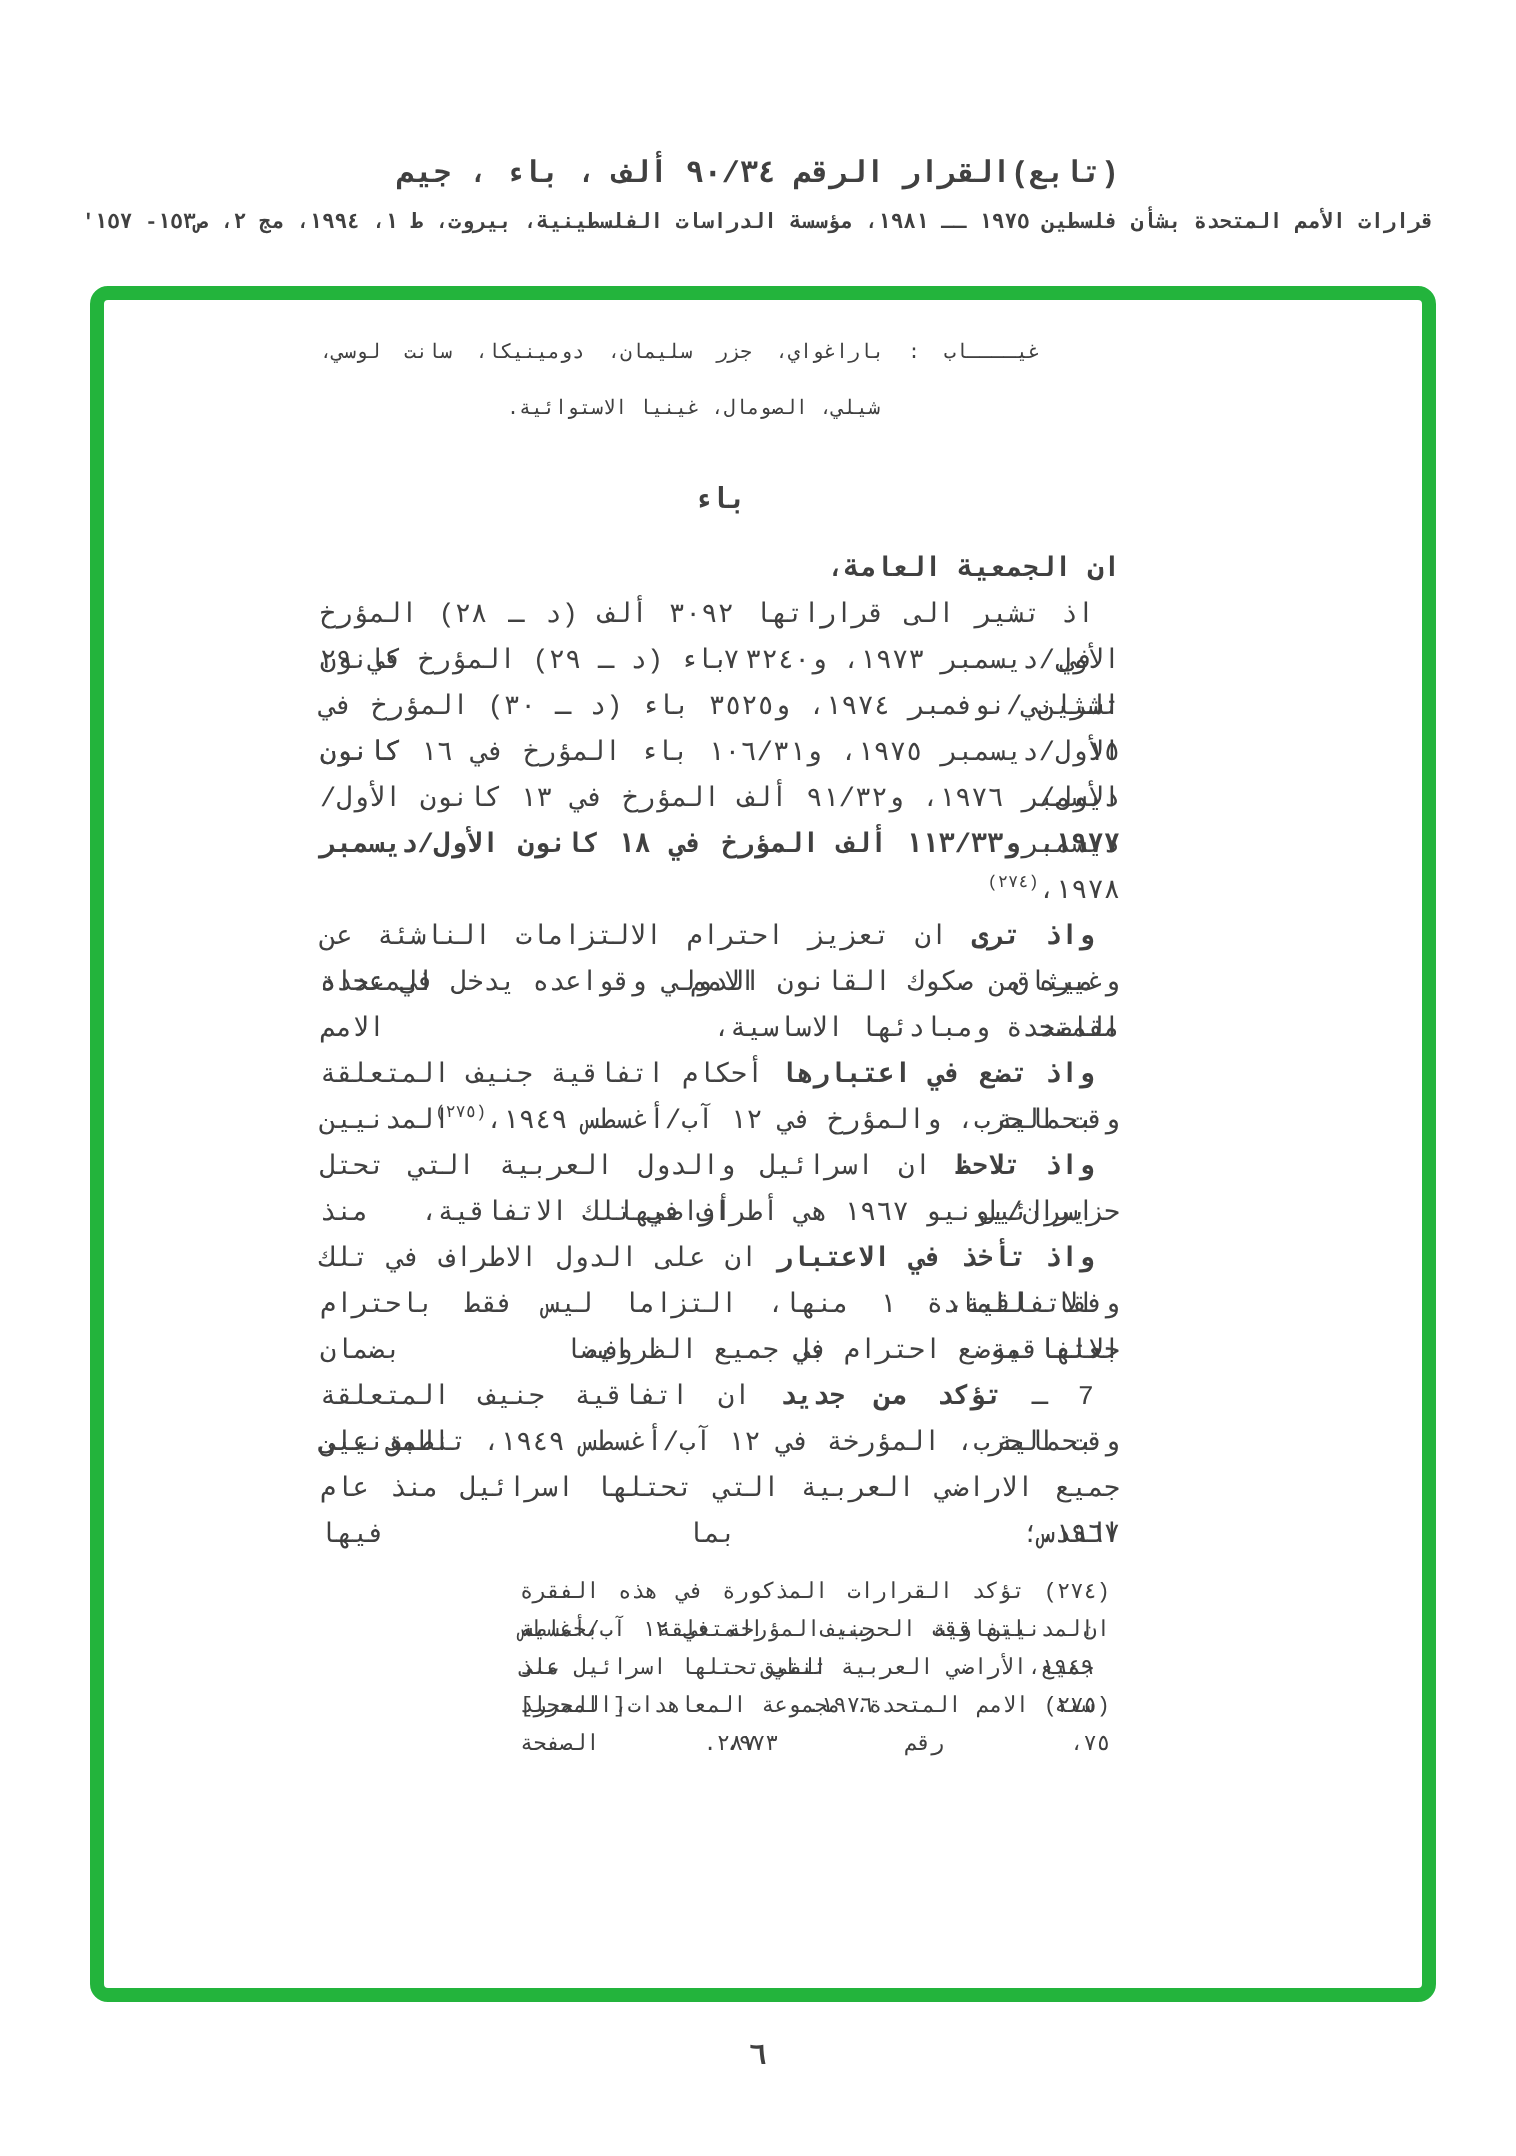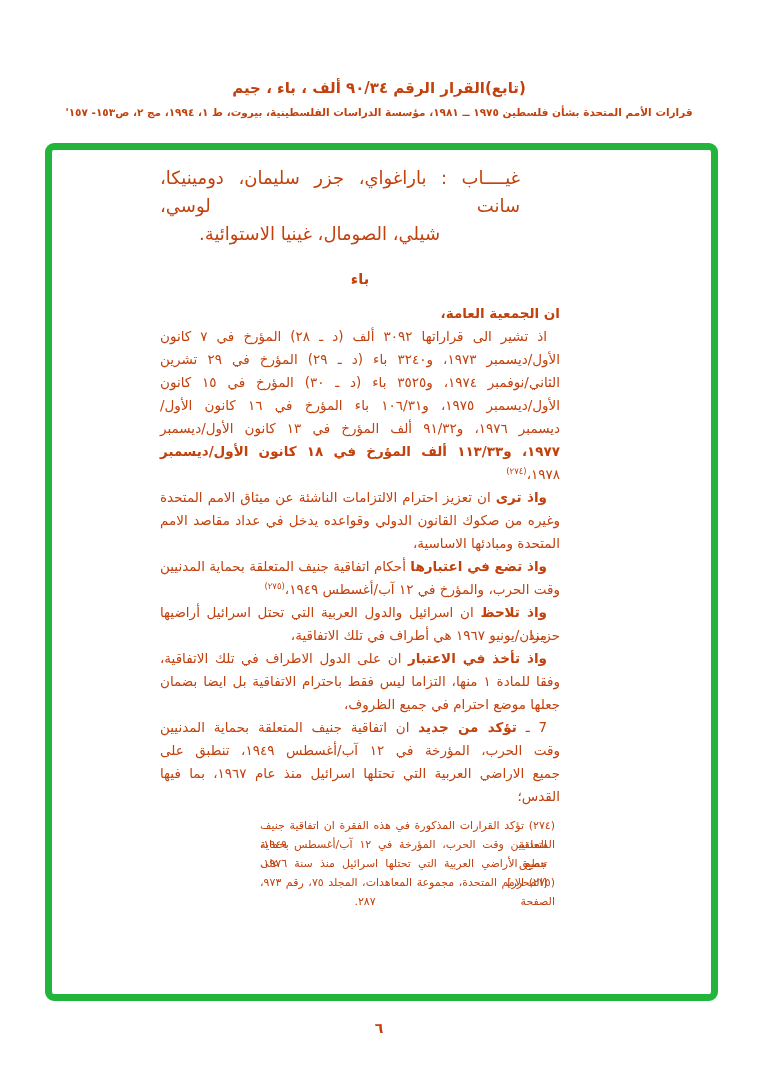--- a/index.html
+++ b/index.html
@@ -17,21 +17,21 @@
     position:absolute;left:45px;top:143px;width:673px;height:858px;
     box-sizing:border-box;border:7px solid #23b43c;border-radius:9px;
     background:#fff;
   }
   .content{
     position:absolute;top:0;right:0;left:0;
     direction:rtl;
     padding:14px 151px 0 108px; 
   }
   
-  .absent{line-height:28px;font-size:18px;}
+  .absent{line-height:28px;font-size:10px;}
   .al1{text-align:justify;text-align-last:justify;padding-right:40px;}
   .al2{padding-right:120px;}
   
   .sec{text-align:center;font-weight:bold;font-size:14.5px;margin-top:22px;line-height:18px;}
   
   .body{margin-top:14px;font-size:13.5px;}
   .bl{line-height:23px;height:23px;}
   .fill{text-align:justify;text-align-last:justify;}
   .end{text-align:right;}
   .ind{padding-right:13px;}
@@ -41,21 +41,21 @@
   .fl{line-height:19px;height:19px;}
   .hang{padding-right:8px;}
   .pr85{padding-right:85px;text-align:center;}
   
   .pageno{position:absolute;top:1020px;left:0;width:758px;text-align:center;
           font-size:14px;font-weight:bold;}
 </style>
 </head>
 <body>
 
-<div class="page" style="color: #c2410c;">
+<div class="page" style="color: #404040; font-family: Liberation Mono, monospace;">
 
   <div class="header">
     <div class="h-title">(تابع)القرار الرقم ٩٠/٣٤ ألف ، باء ، جيم</div>
     <div class="h-cite">قرارات الأمم المتحدة بشأن فلسطين ١٩٧٥ ــ ١٩٨١، مؤسسة الدراسات الفلسطينية، بيروت، ط ١، ١٩٩٤، مج ٢، ص١٥٣- ١٥٧'</div>
   </div>
 
   <div class="gbox" style="border-color: rgb(35, 180, 60);">
     <div class="content">
 
       <div class="absent">

